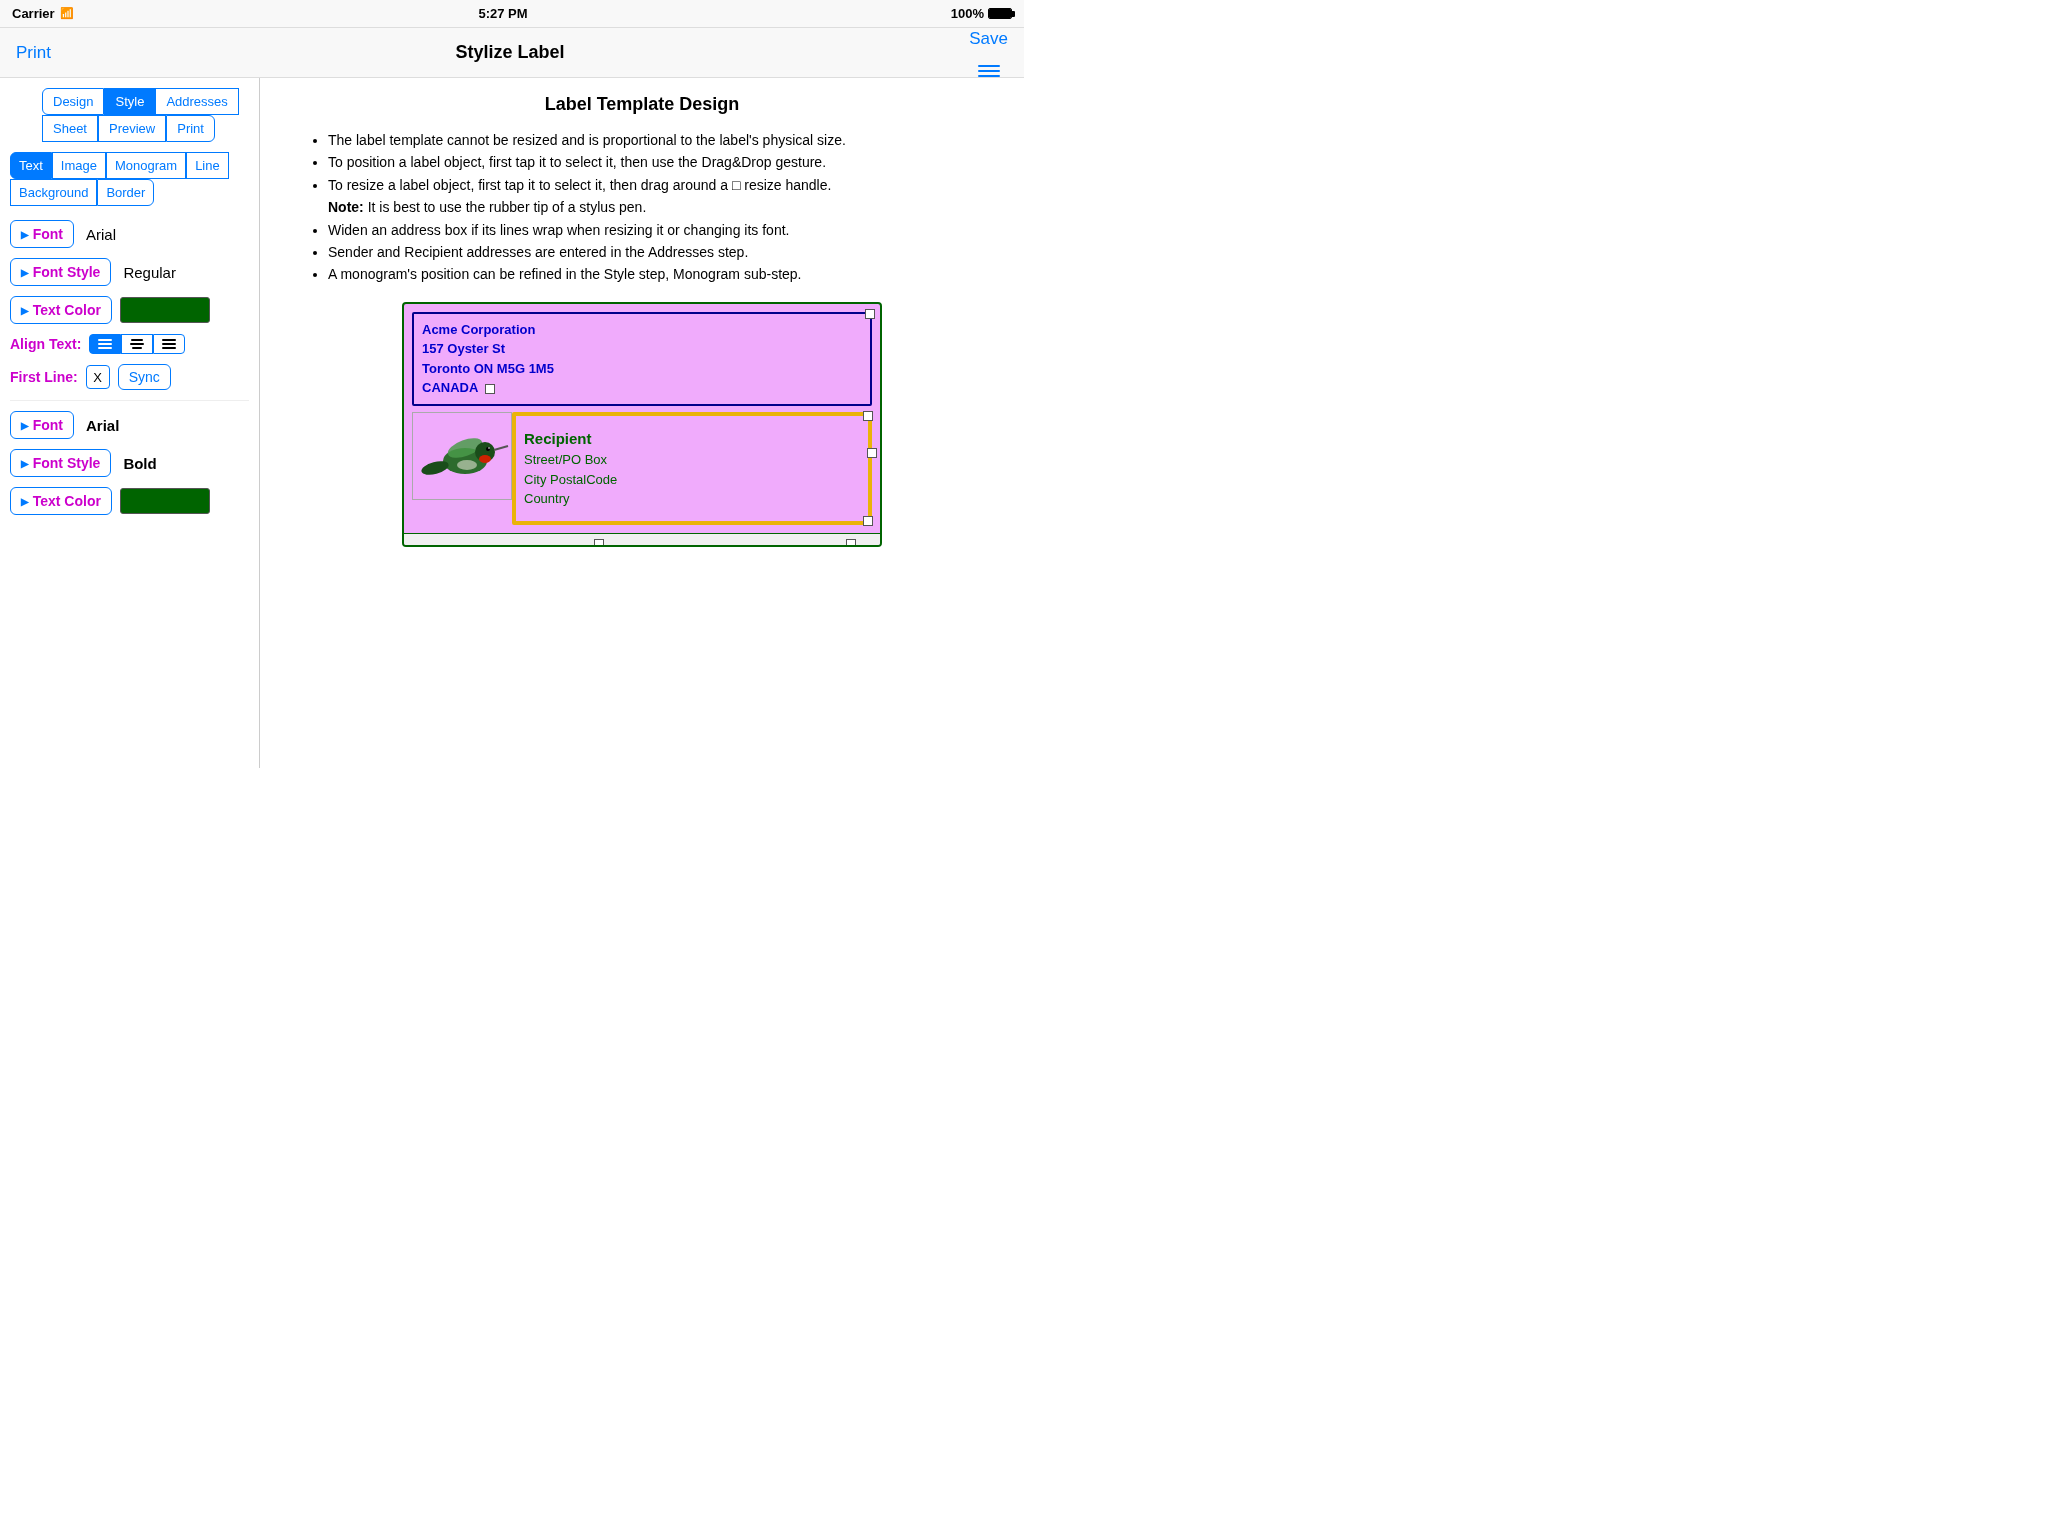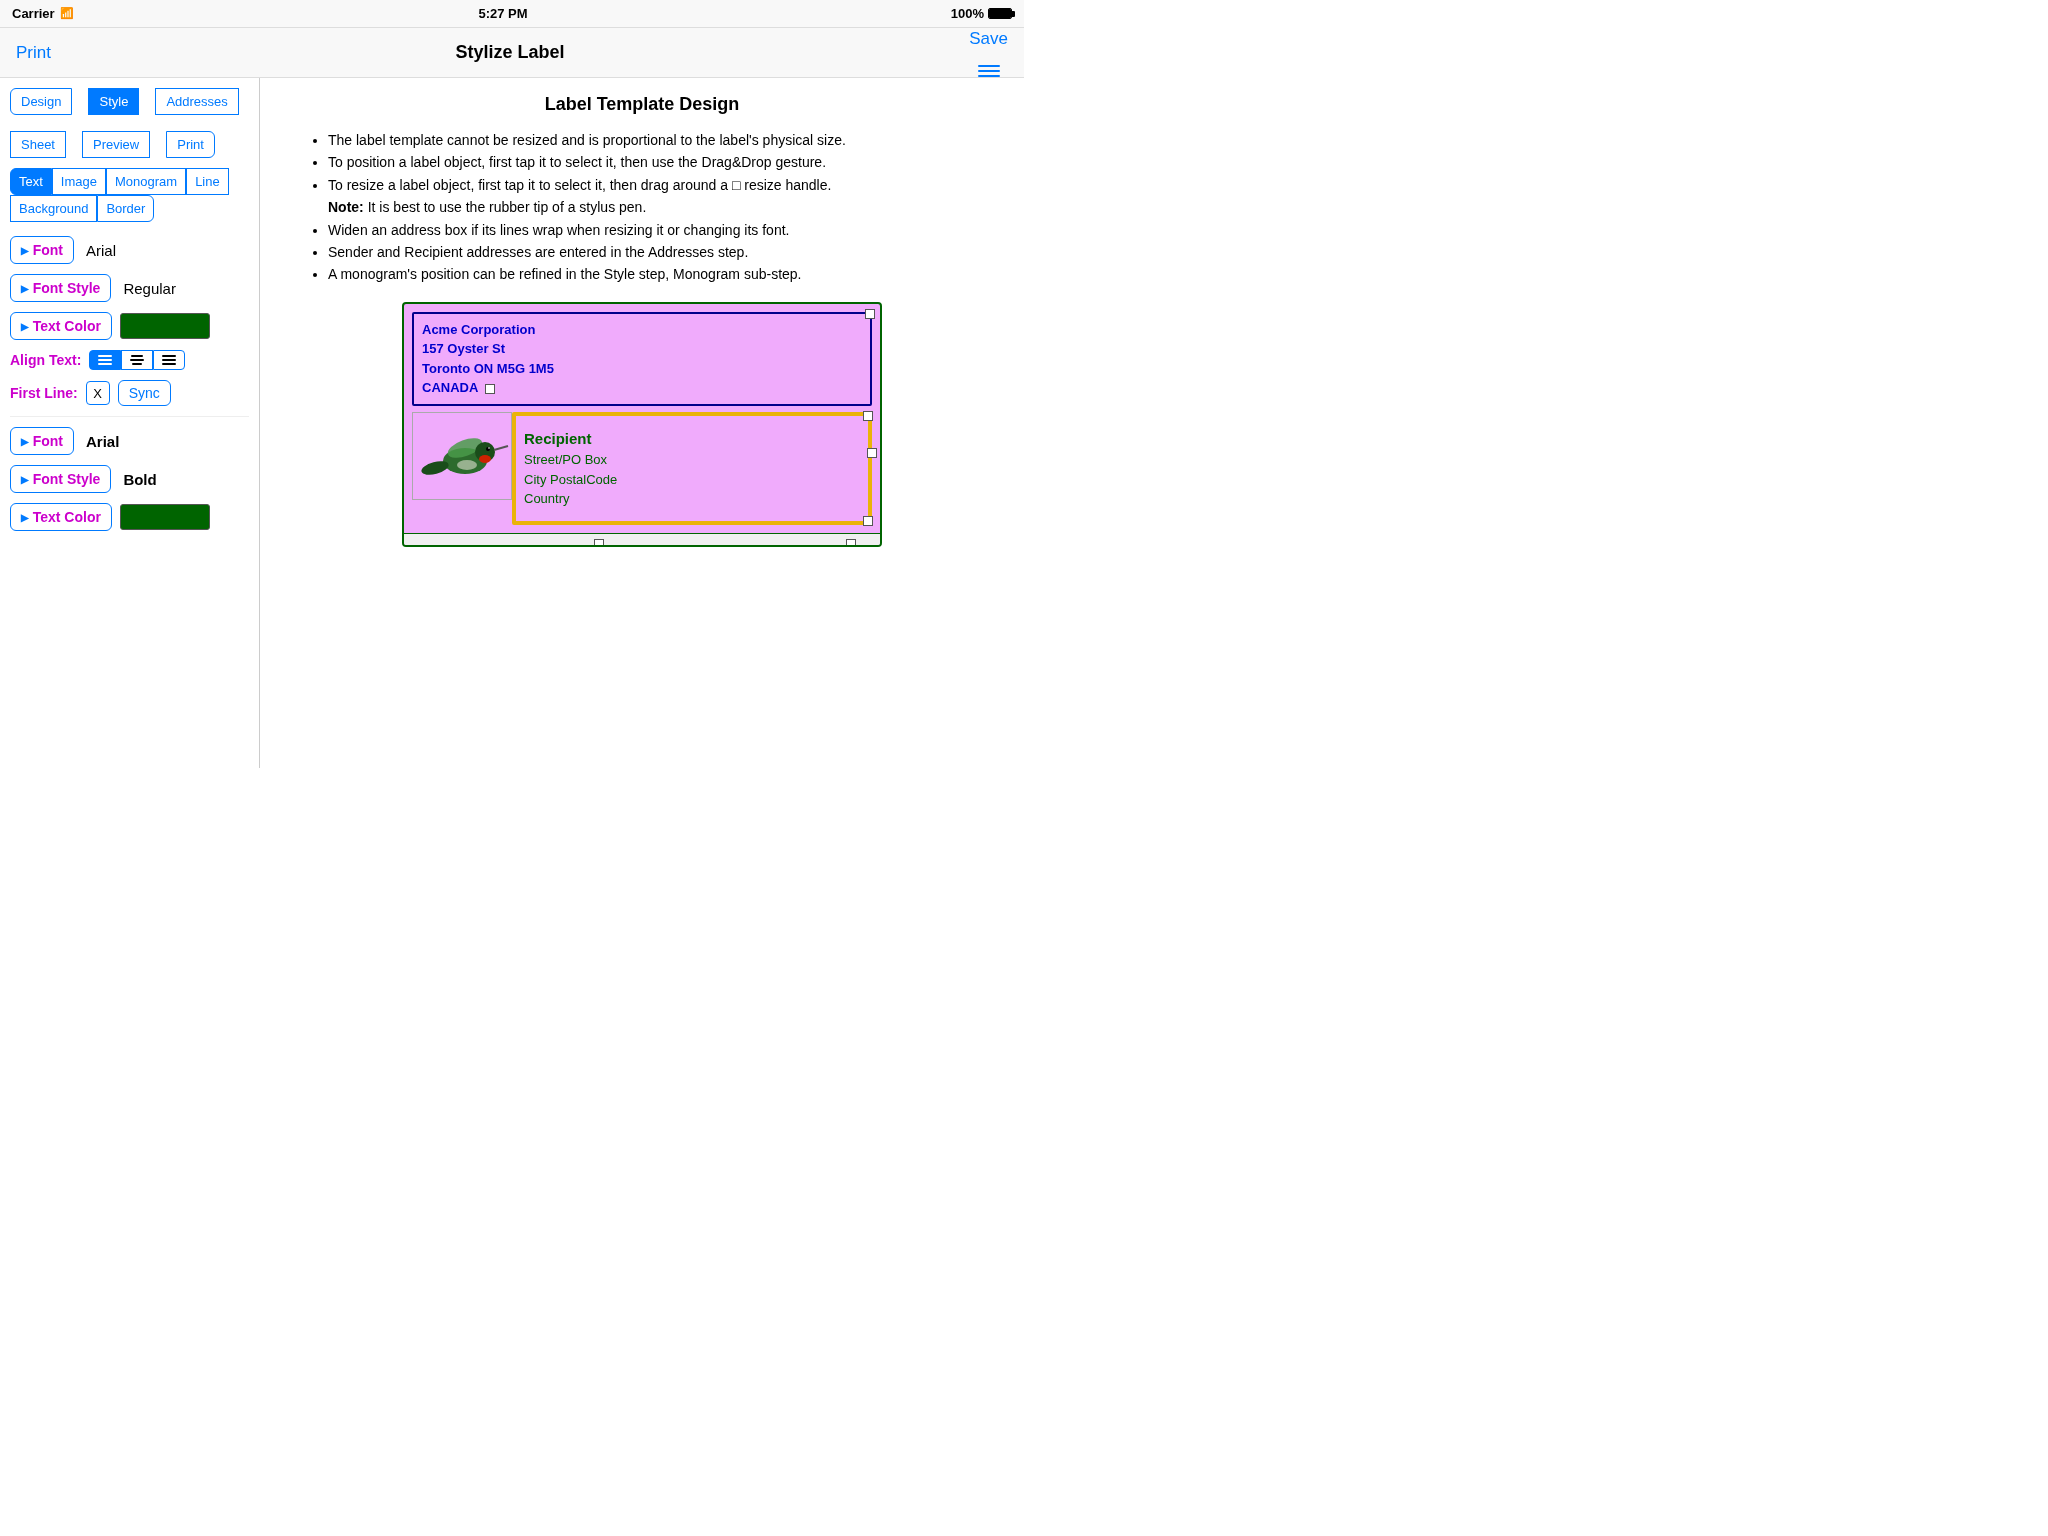--- a/index.html
+++ b/index.html
@@ -32,21 +32,21 @@
     .nav-menu-line { width: 22px; height: 2px; background: #007AFF; border-radius: 1px; }
     .nav-right { display: flex; align-items: center; gap: 16px; flex-direction: column; }
 
     
     .main-layout { display: flex; height: calc(768px - 78px); }
 
     
     .left-panel { width: 260px; border-right: 1px solid #ccc; padding: 10px; overflow-y: auto; background: #fff; flex-shrink: 0; }
 
     
-    .tab-group { display: flex; gap: 16px; margin-bottom: 10px; flex-wrap: wrap; }
+    .tab-group { display: flex; gap: 0; margin-bottom: 10px; flex-wrap: wrap; margin-left: 32px; }
     .tab-btn {
       border: 1px solid #007AFF; padding: 5px 10px; font-size: 13px;
       cursor: pointer; background: #fff; color: #007AFF;
       border-radius: 0;
     }
     .tab-btn:first-child { border-radius: 6px 0 0 6px; }
     .tab-btn:last-child { border-radius: 0 6px 6px 0; }
     .tab-btn.active { background: #007AFF; color: #fff; }
 
     .tab-group2 { display: flex; gap: 0; margin-bottom: 14px; flex-wrap: wrap; }

